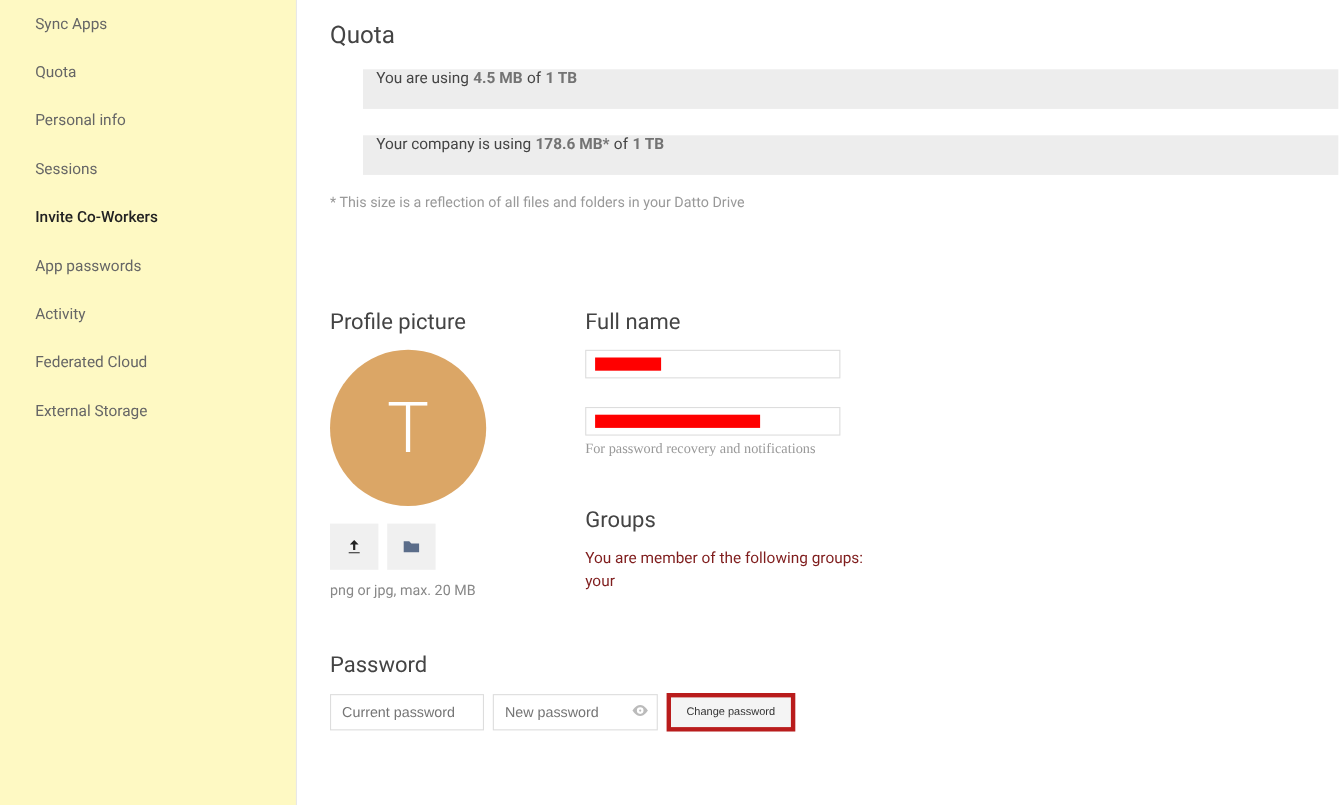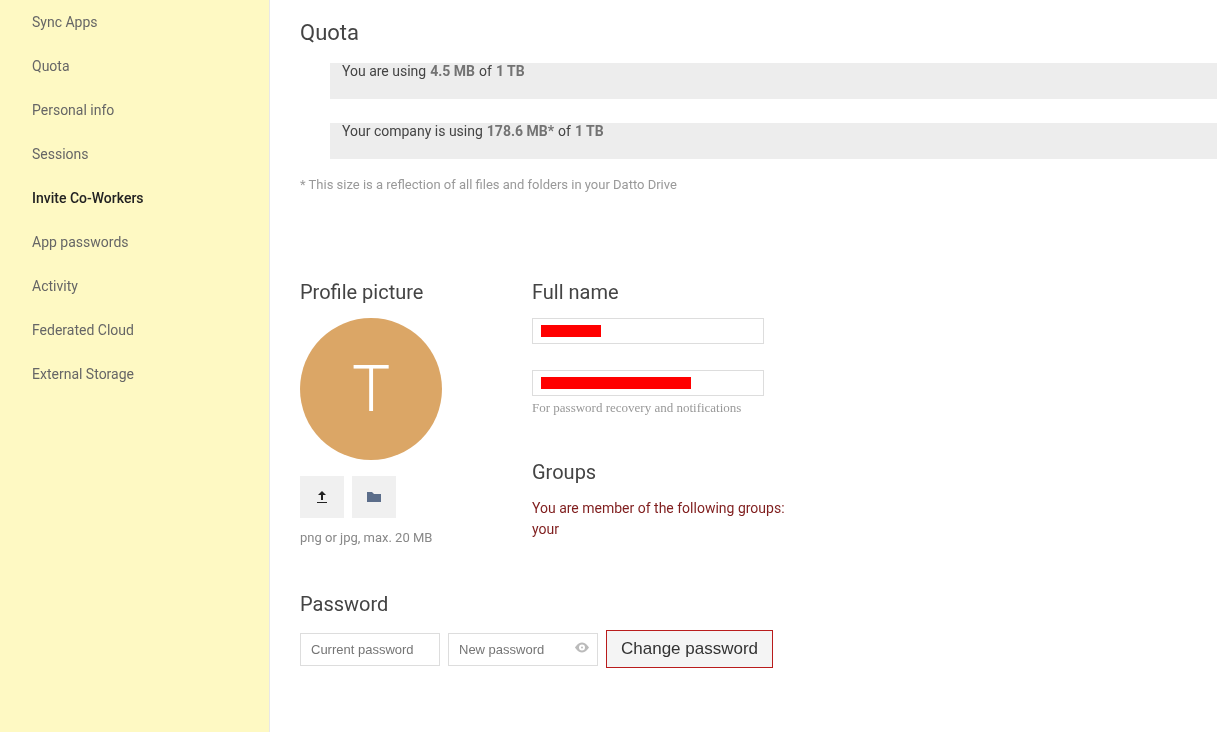--- a/index.html
+++ b/index.html
@@ -169,24 +169,24 @@
       position: absolute;
       right: 8px;
       top: 50%;
       transform: translateY(-50%);
       color: #bbb;
       cursor: pointer;
     }
     .change-pw-btn {
       padding: 8px 14px;
       background: #f4f4f4;
-      border: 1px solid #b91c1c;
+      border: 4px solid #b91c1c;
       color: #333;
       cursor: pointer;
-      font-size: 17px;
+      font-size: 10px;
     }
   </style>
 </head>
 <body>
 
 <nav class="sidebar">
   <div class="sidebar-item">Sync Apps</div>
   <div class="sidebar-item">Quota</div>
   <div class="sidebar-item">Personal info</div>
   <div class="sidebar-item">Sessions</div>

